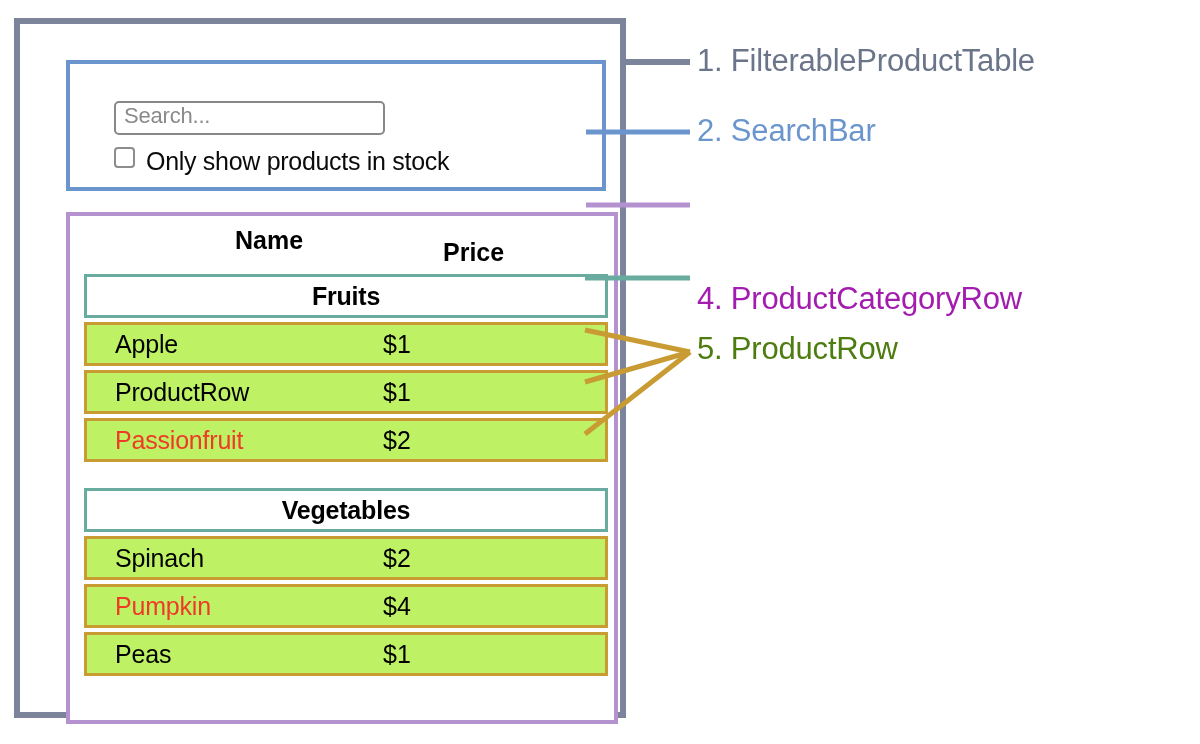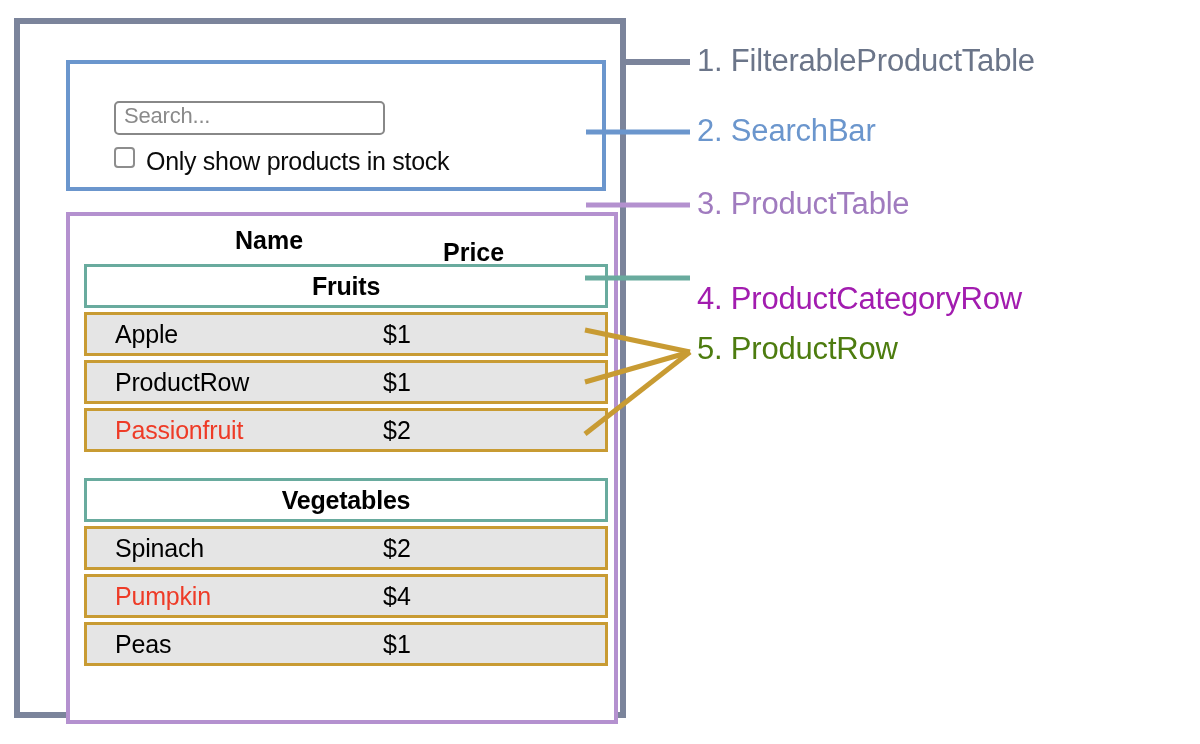--- a/index.html
+++ b/index.html
@@ -111,21 +111,21 @@
     left: 373px;
     font-size: 25px;
     font-weight: bold;
     color: #000;
     font-family: "Liberation Sans", sans-serif;
     margin-top: 12px;
   }
 
   .rows-area {
     position: absolute;
-    left: 14px; top: 48px;
+    left: 14px; top: 58px;
     width: 524px;
   }
 
   .cat-row {
     box-sizing: border-box;
     width: 524px;
     height: 44px;
     border: 3px solid #69ab9e;
     background: #ffffff;
     display: flex;
@@ -139,21 +139,21 @@
     color: #000;
     font-family: "Liberation Sans", sans-serif;
     letter-spacing: -0.2px;
   }
 
   .prod-row {
     box-sizing: border-box;
     width: 524px;
     height: 44px;
     border: 3px solid #c89b33;
-    background: #e5e5e5;
+    background: #bef264;
     position: relative;
     margin-bottom: 4px;
   }
   .prod-row .cell-name {
     position: absolute;
     left: 28px;
     top: 50%;
     transform: translateY(-50%);
     font-size: 25px;
     color: #000;
@@ -276,17 +276,16 @@
 
     <line x1="585" y1="278" x2="690" y2="278" stroke="#69ab9e" stroke-width="5" stroke-linecap="butt"></line>
 
     <line x1="585" y1="330" x2="690" y2="352" stroke="#c89b33" stroke-width="5" stroke-linecap="butt"></line>
     <line x1="585" y1="382" x2="690" y2="352" stroke="#c89b33" stroke-width="5" stroke-linecap="butt"></line>
     <line x1="585" y1="434" x2="690" y2="352" stroke="#c89b33" stroke-width="5" stroke-linecap="butt"></line>
   </svg>
 
   <div class="legend-label lg1">1. FilterableProductTable</div>
   <div class="legend-label lg2">2. SearchBar</div>
-  <div class="legend-label lg3">3. ProductTable</div>
   <div class="legend-label lg4">4. ProductCategoryRow</div>
   <div class="legend-label lg5">5. ProductRow</div>
 
 </div>
 
 </body></html>

